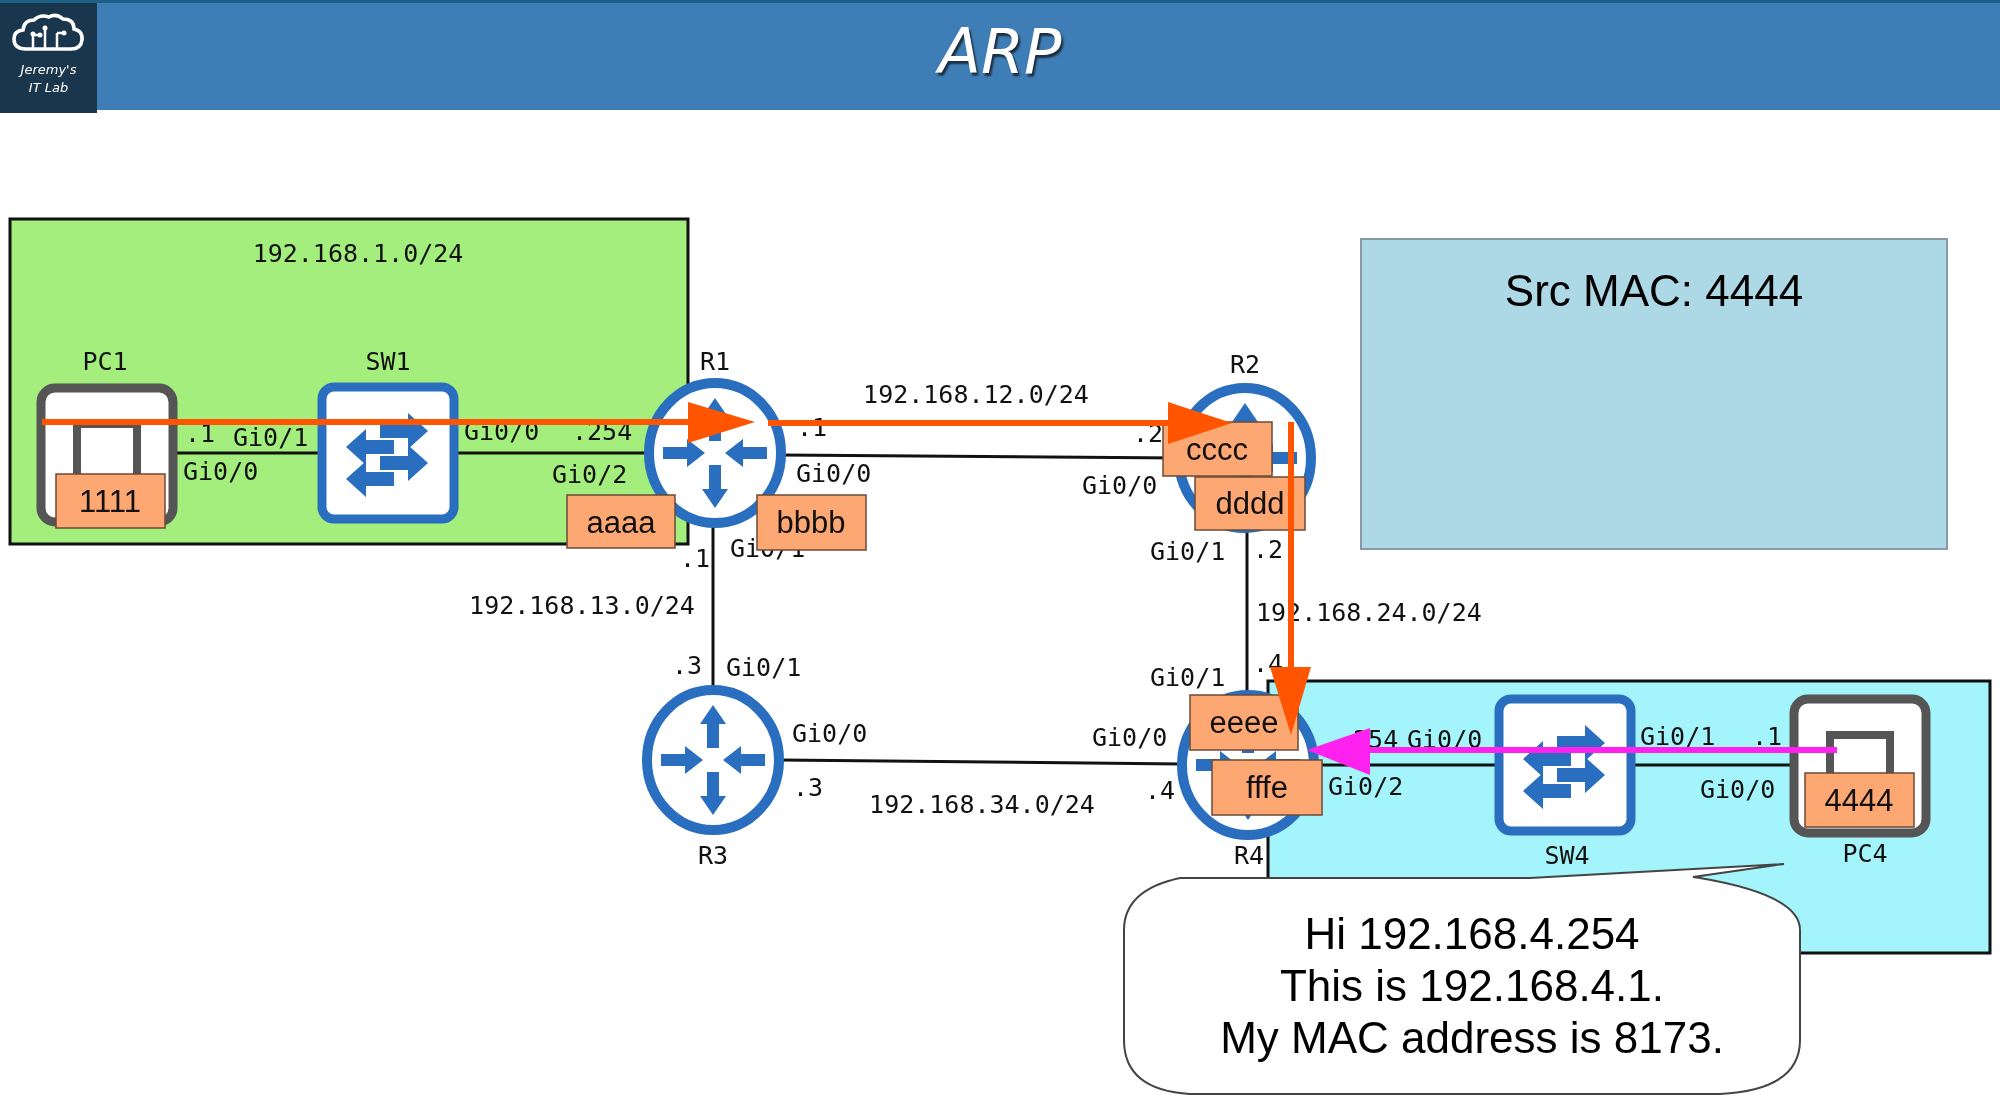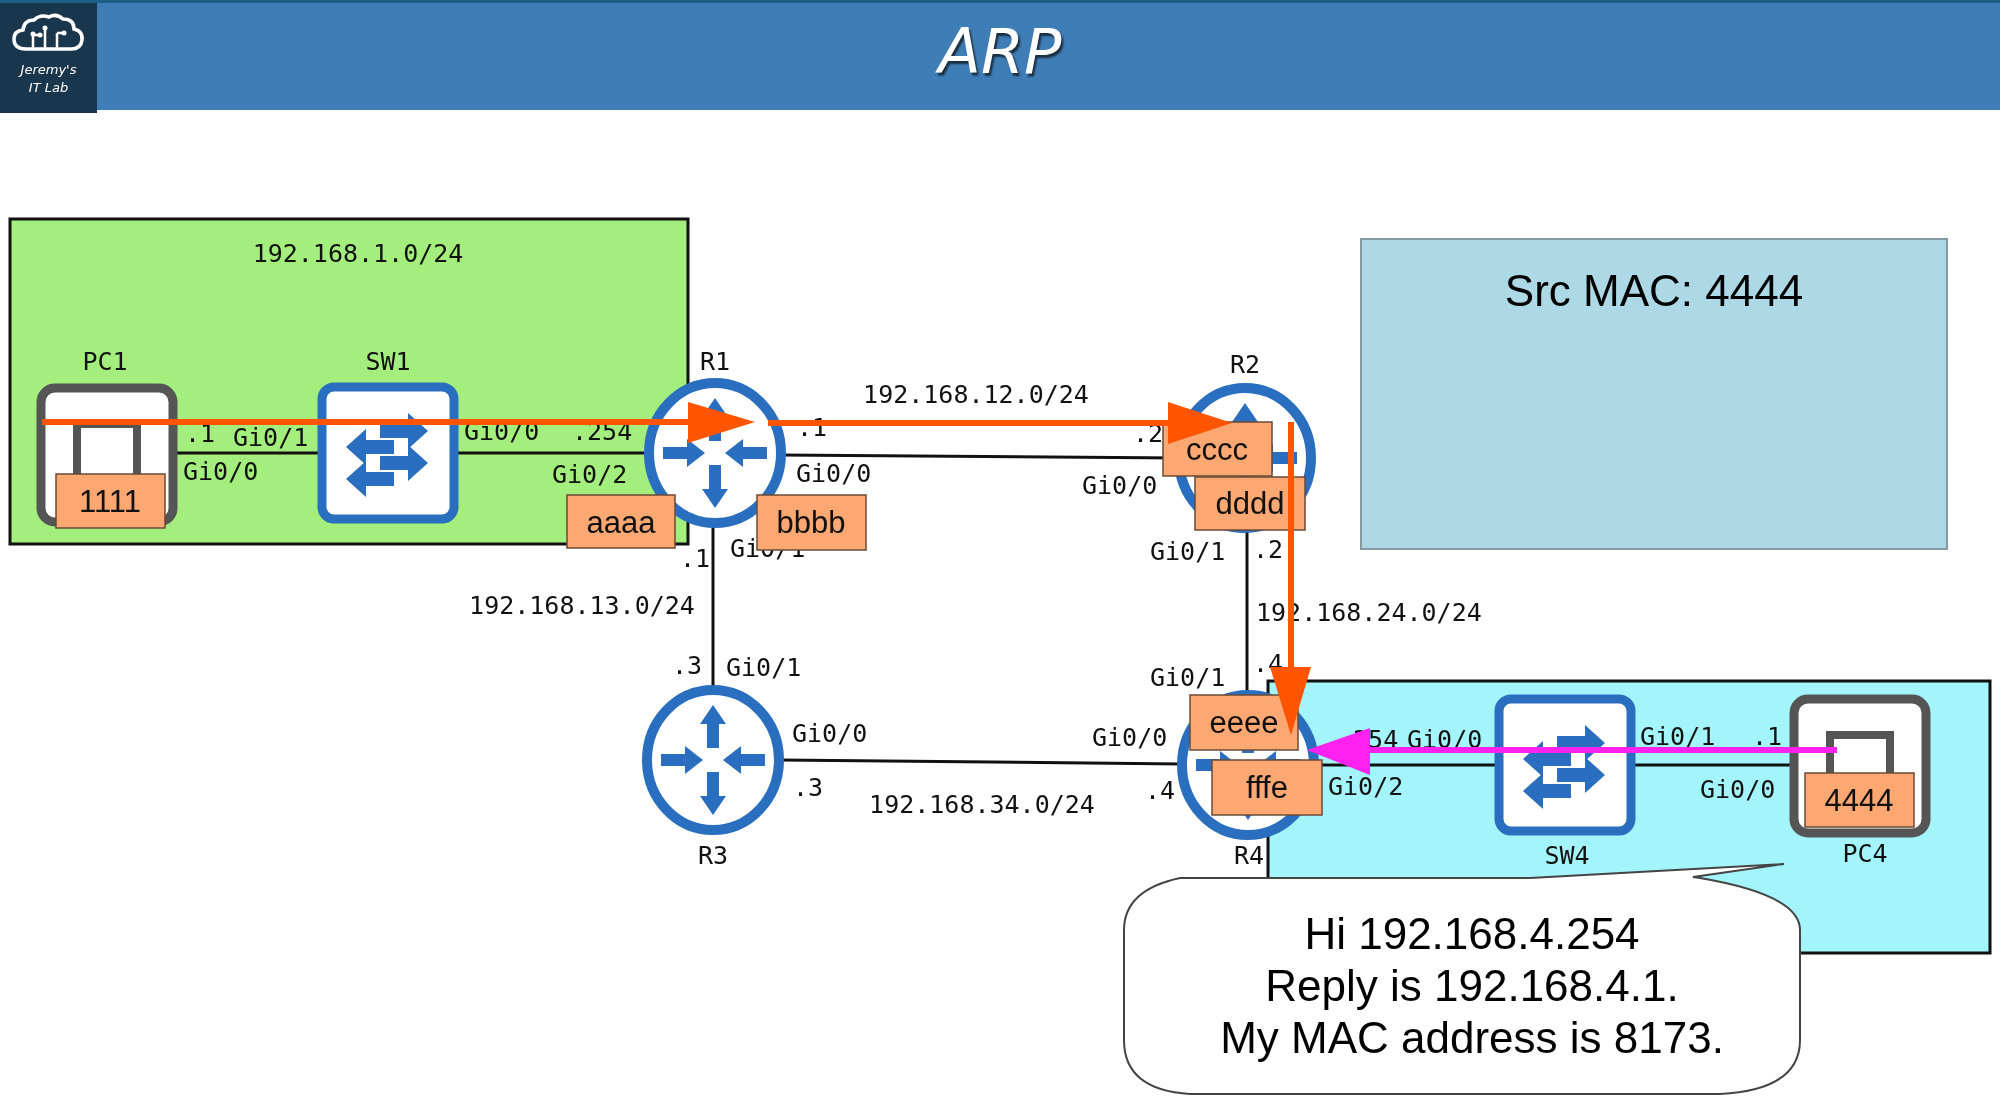--- a/index.html
+++ b/index.html
@@ -194,15 +194,15 @@
 
   <path d="M1180 878 Q1124 890 1124 930 L1124 1040 Q1124 1090 1190 1094 L1720 1094 Q1800 1090 1800 1040 L1800 930 Q1800 895 1700 878 L1693 877 L1784 864 L1530 878 Z" fill="#ffffff" stroke="#444" stroke-width="2"></path>
 </svg>
 
 <div id="info-box">
   <div>Src MAC: 4444</div>
 </div>
 
 <div id="bubble-text">
   <div>Hi 192.168.4.254</div>
-  <div>Reply is 192.168.4.1.</div>
+  <div>This is 192.168.4.1.</div>
   <div>My MAC address is 8173.</div>
 </div>
 
 </body></html>

